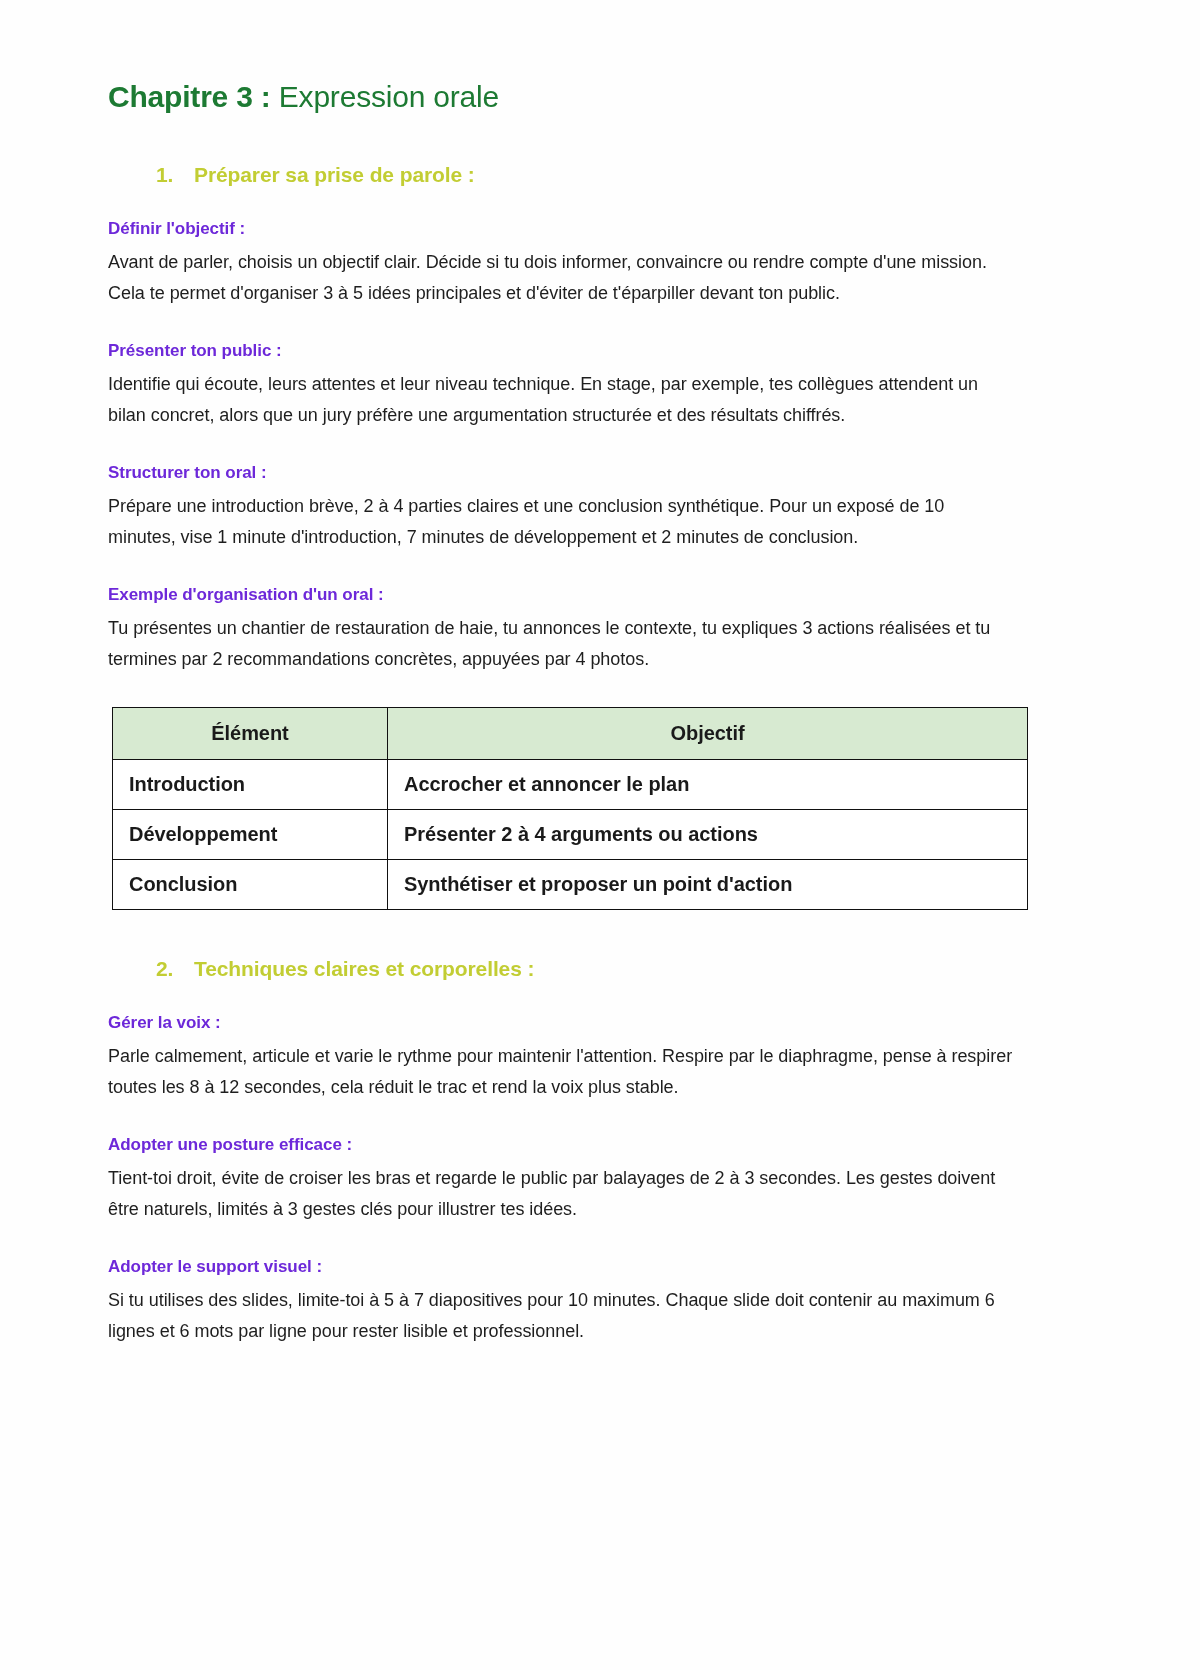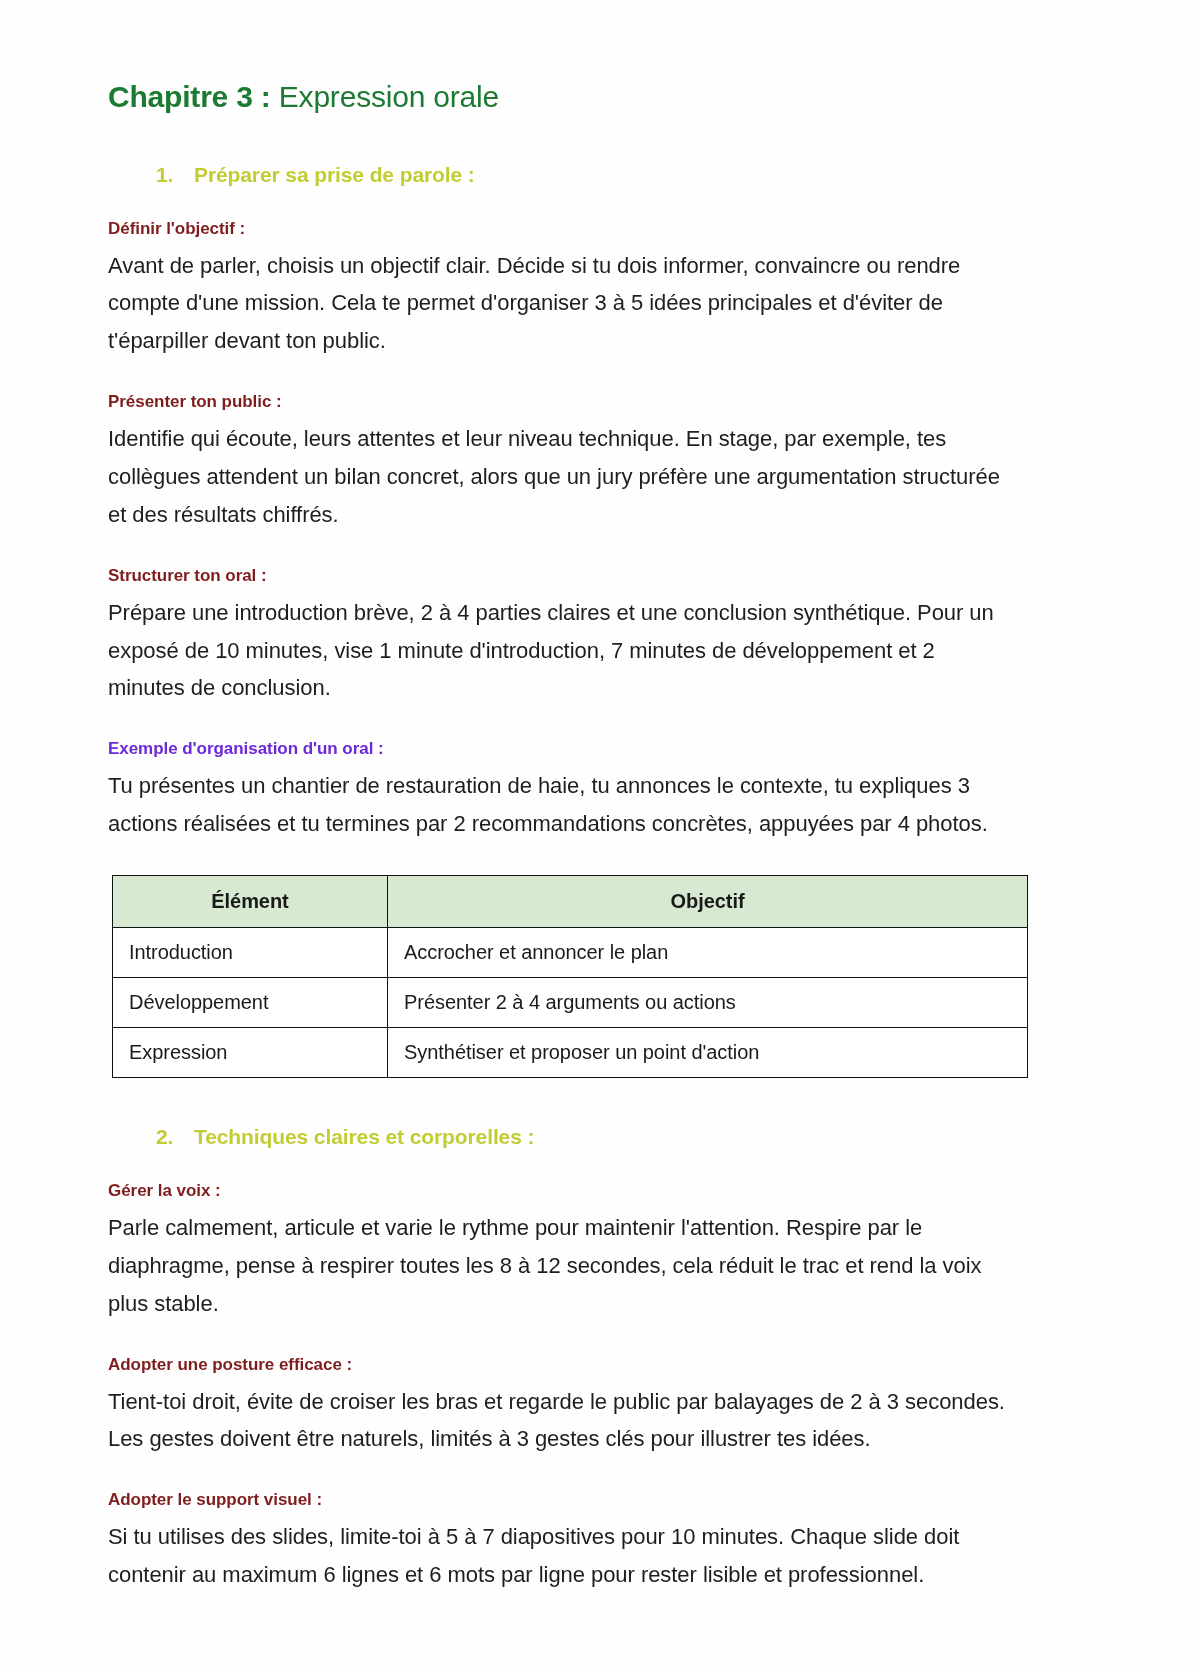--- a/index.html
+++ b/index.html
@@ -54,30 +54,30 @@
     flex: none;
   }
 
   
   .block {
     margin-top: 31px;
   }
   .block-title {
     font-size: 17px;
     font-weight: 700;
-    color: #7f1d1d;
+    color: #6d28d9;
     line-height: 1.3;
     margin: 0 0 7px 0;
     letter-spacing: -0.05px;
   }
   .block-title.green {
     color: #6d28d9;
   }
   .block-body {
-    font-size: 22px;
+    font-size: 18px;
     line-height: 1.72;
     color: #1e1e1e;
     margin: 0;
     letter-spacing: -0.05px;
     max-width: 905px;
   }
 
   
   .data-table {
     border-collapse: collapse;
@@ -95,21 +95,21 @@
   .data-table th {
     background: #d7ead1;
     font-weight: 700;
     text-align: center;
     padding: 14px 10px;
   }
   .data-table td {
     background: #ffffff;
     text-align: left;
     padding: 13px 16px;
-    font-weight: 400;
+    font-weight: 700;
   }
   .data-table col.c1 { width: 275px; }
   .data-table col.c2 { width: 640px; }
 </style>
 </head>
 <body>
 
 <div class="page">
 
   <h1 class="doc-title">
@@ -155,21 +155,21 @@
     <tbody>
       <tr>
         <td>Introduction</td>
         <td>Accrocher et annoncer le plan</td>
       </tr>
       <tr>
         <td>Développement</td>
         <td>Présenter 2 à 4 arguments ou actions</td>
       </tr>
       <tr>
-        <td>Expression</td>
+        <td>Conclusion</td>
         <td>Synthétiser et proposer un point d'action</td>
       </tr>
     </tbody>
   </table>
 
   <div class="section-heading">
     <span class="sh-num">2.</span>
     <span>Techniques claires et corporelles :</span>
   </div>
 

